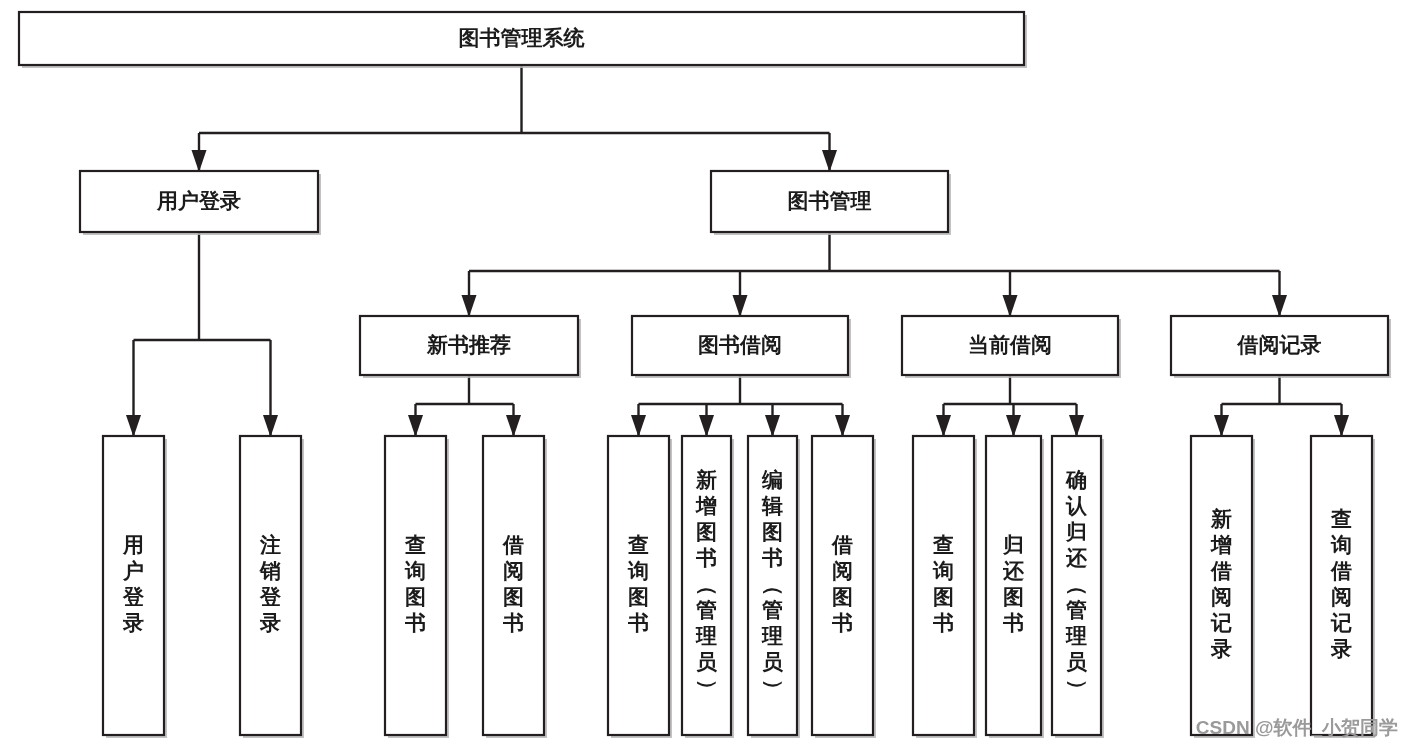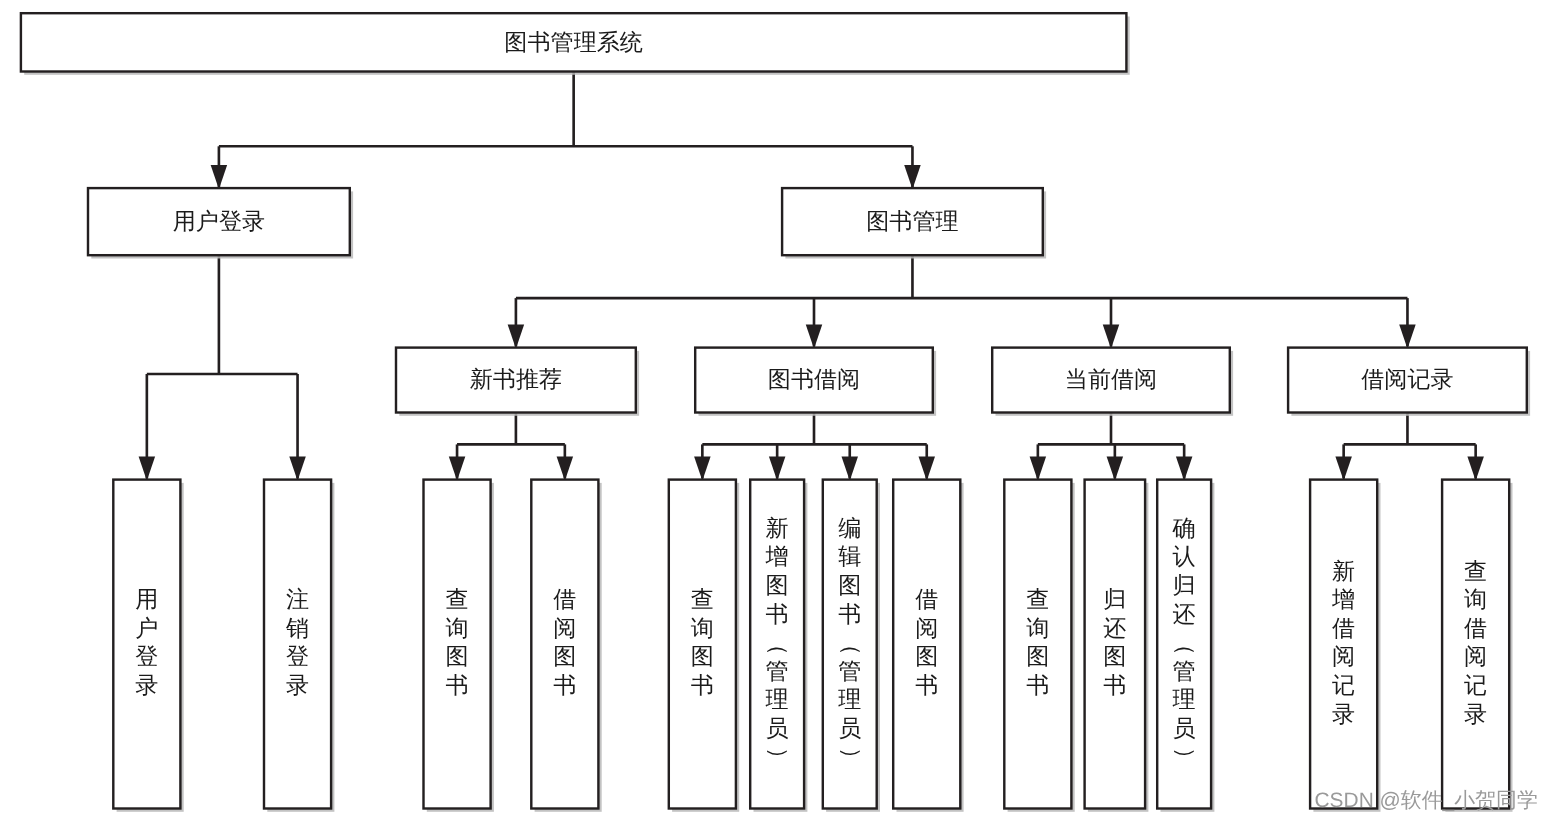--- a/index.html
+++ b/index.html
@@ -9,20 +9,21 @@
   }
   body {
     font-family: "Liberation Sans", "DejaVu Sans", sans-serif;
   }
   #diagram-root {
     position: relative;
     width: 1405px;
     height: 747px;
     background: #ffffff;
     overflow: hidden;
+    font-weight: bold;
   }
   svg#diagram-svg {
     position: absolute;
     left: 0;
     top: 0;
     width: 1405px;
     height: 747px;
     display: block;
   }
   .node-rect {

